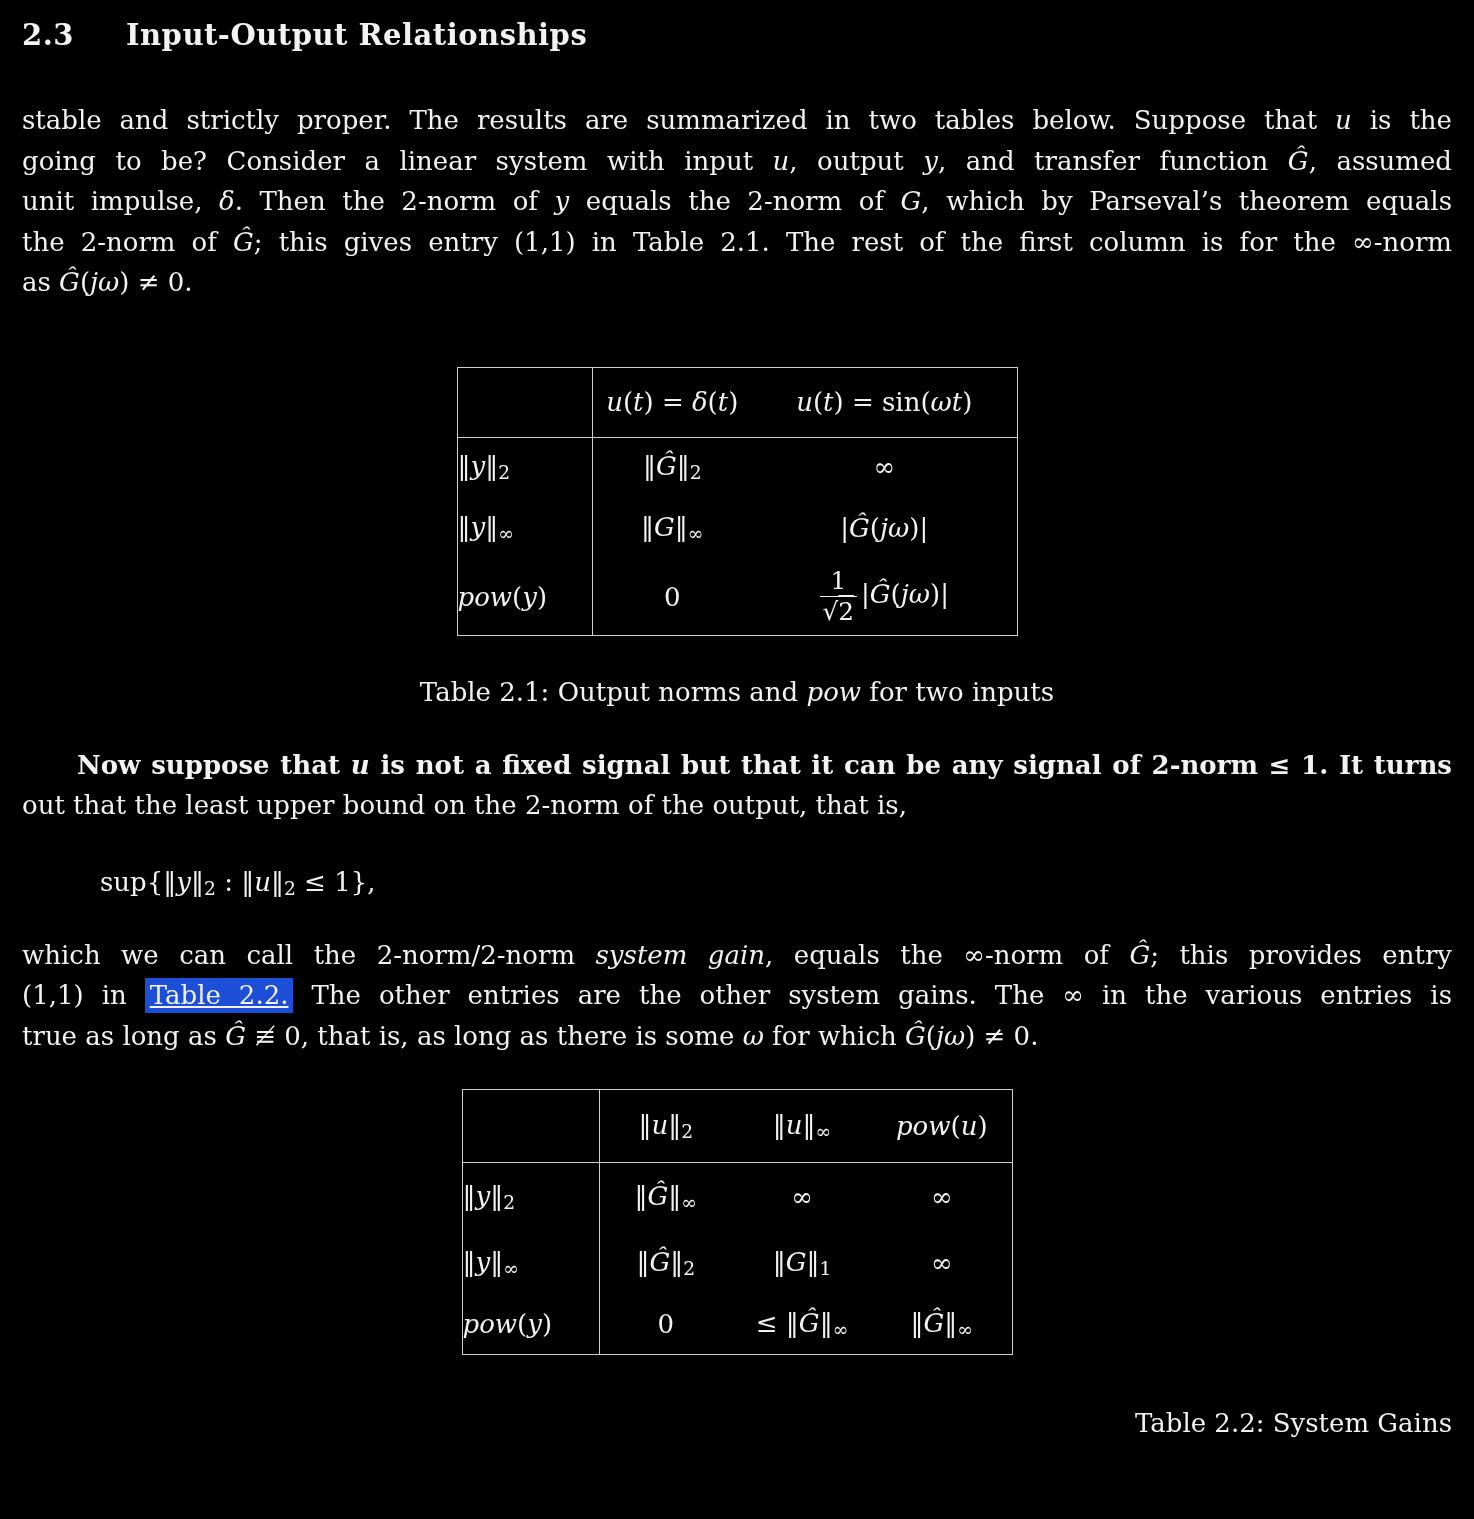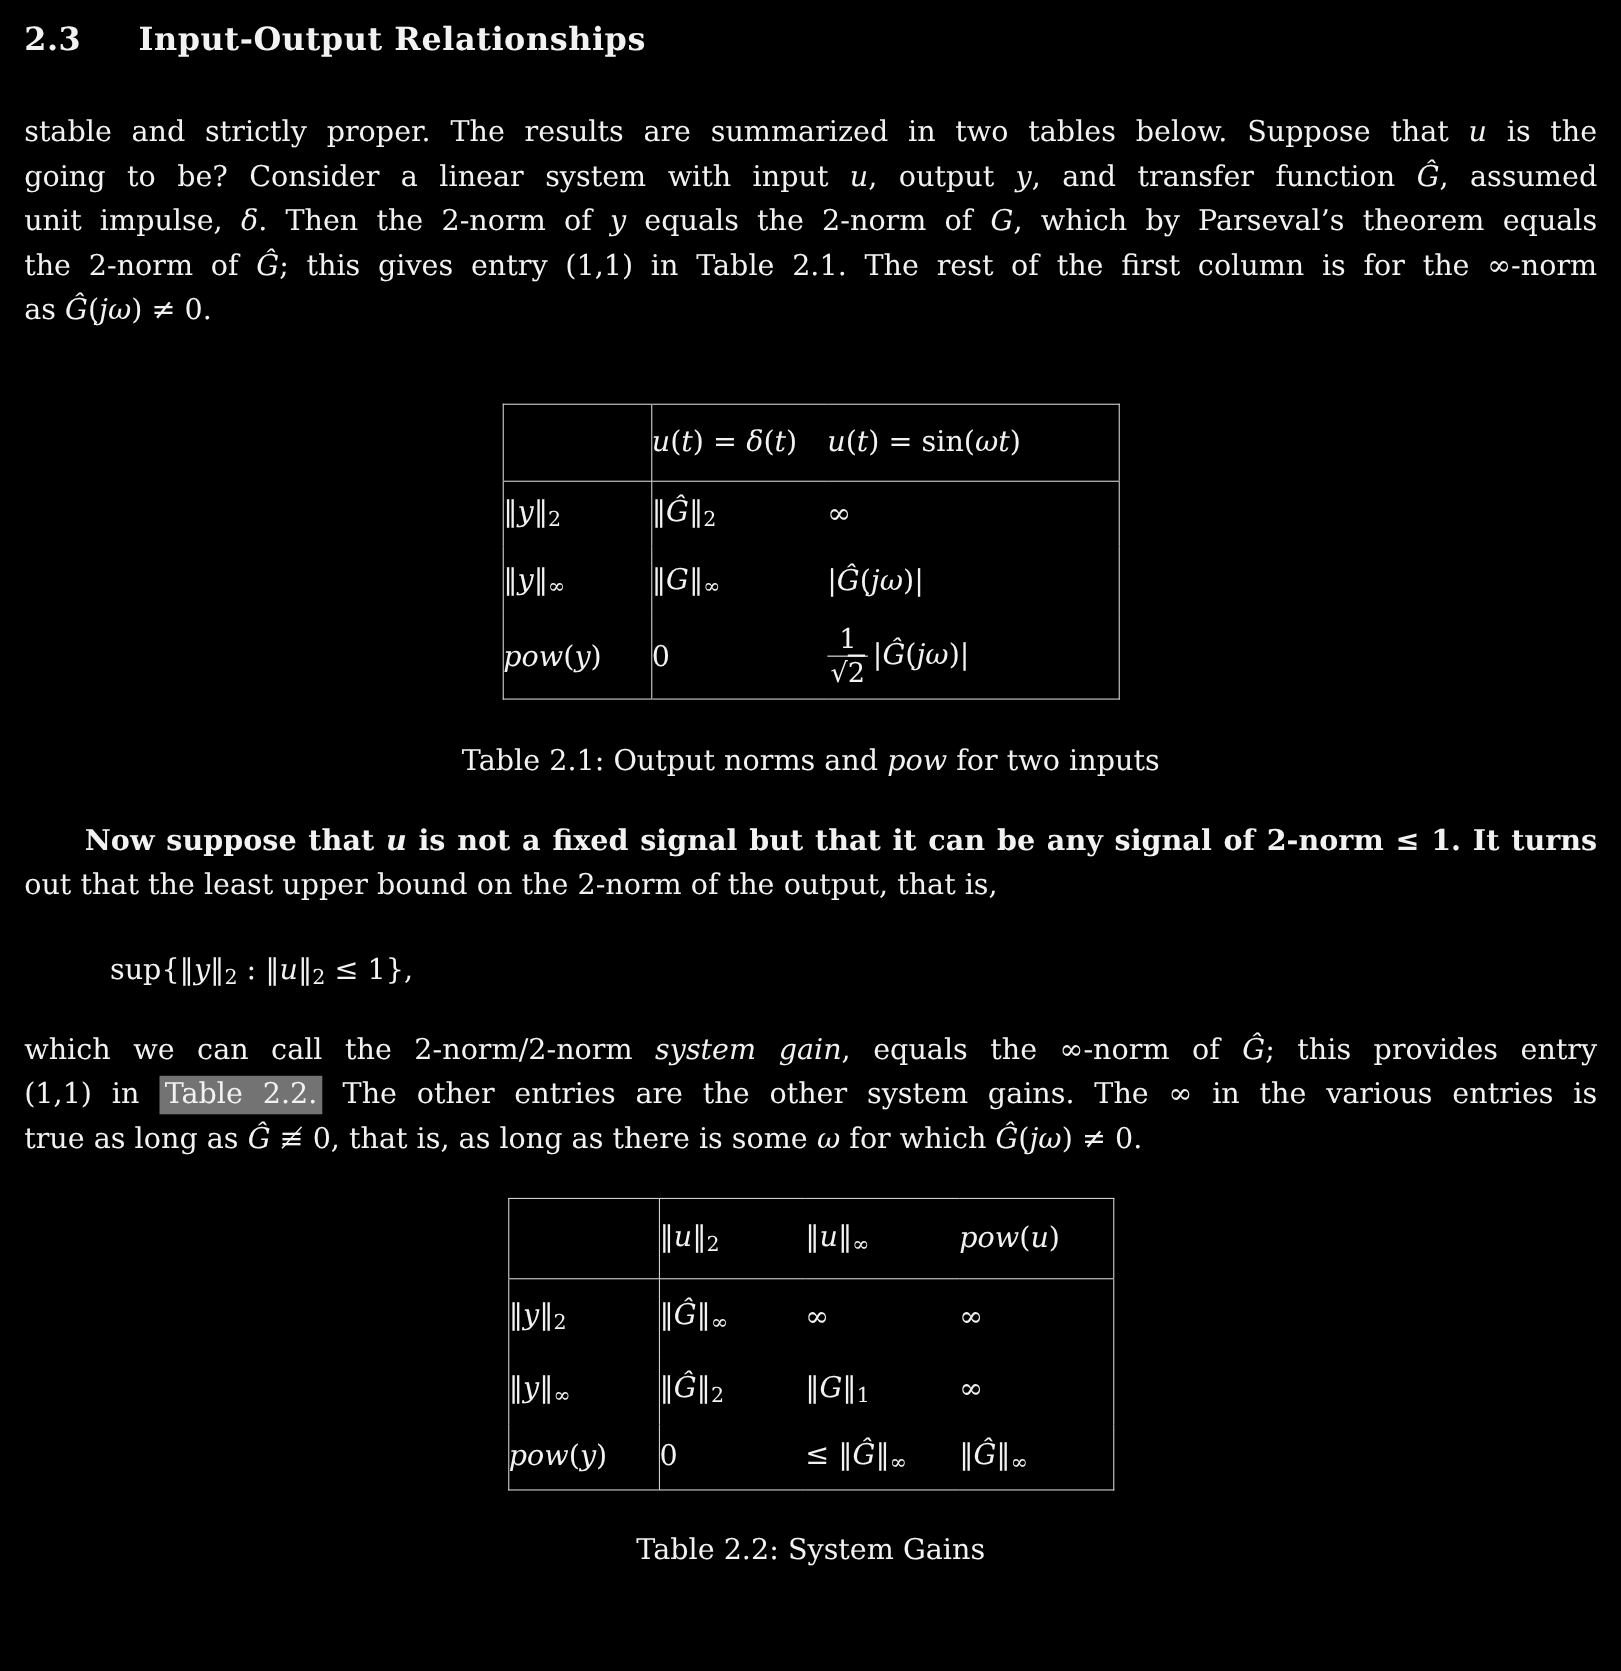--- a/index.html
+++ b/index.html
@@ -27,50 +27,51 @@
     text-align:left;
     min-height:40.5px;
   }
   .line.just{
     text-align:justify;
     text-align-last:justify;
   }
   .line.ind{text-indent:55px;font-weight:bold;}
   .it{font-style:italic;}
   .sb{font-size:0.72em;vertical-align:-0.22em;}
-  .hl{background:#737373;padding:2px 5px 3px 5px;}
+  .hl{background:#1d4ed8;padding:2px 5px 3px 5px;text-decoration:underline;}
   .equation{
     margin:36px 0 0 78px;
     line-height:40px;
   }
   .mtable{
     border-collapse:collapse;
     table-layout:fixed;
     margin:0 auto;
     border:1px solid #cfcfcf;
     color:#f2f2f2;
   }
   .t1{margin-top:64px;}
   .t2{margin-top:33px;}
   .mtable td{
+    text-align:center;
     vertical-align:middle;
     padding:0;
     overflow:hidden;
   }
   .mtable td.lbl{
     border-right:1px solid #cfcfcf;
     text-align:left;
   }
   .mtable tr.head td{border-bottom:1px solid #cfcfcf;}
   .caption{
     text-align:center;
     line-height:40px;
   }
   .cap1{margin-top:36px;margin-bottom:33px;}
-  .cap2{margin-top:34px;}
+  .cap2{margin-top:48px;text-align:right;}
   .p3{margin-top:26px;}
   .frac{
     display:inline-flex;
     flex-direction:column;
     align-items:center;
     vertical-align:middle;
     margin-right:4px;
     line-height:1.05;
     font-size:0.95em;
   }

